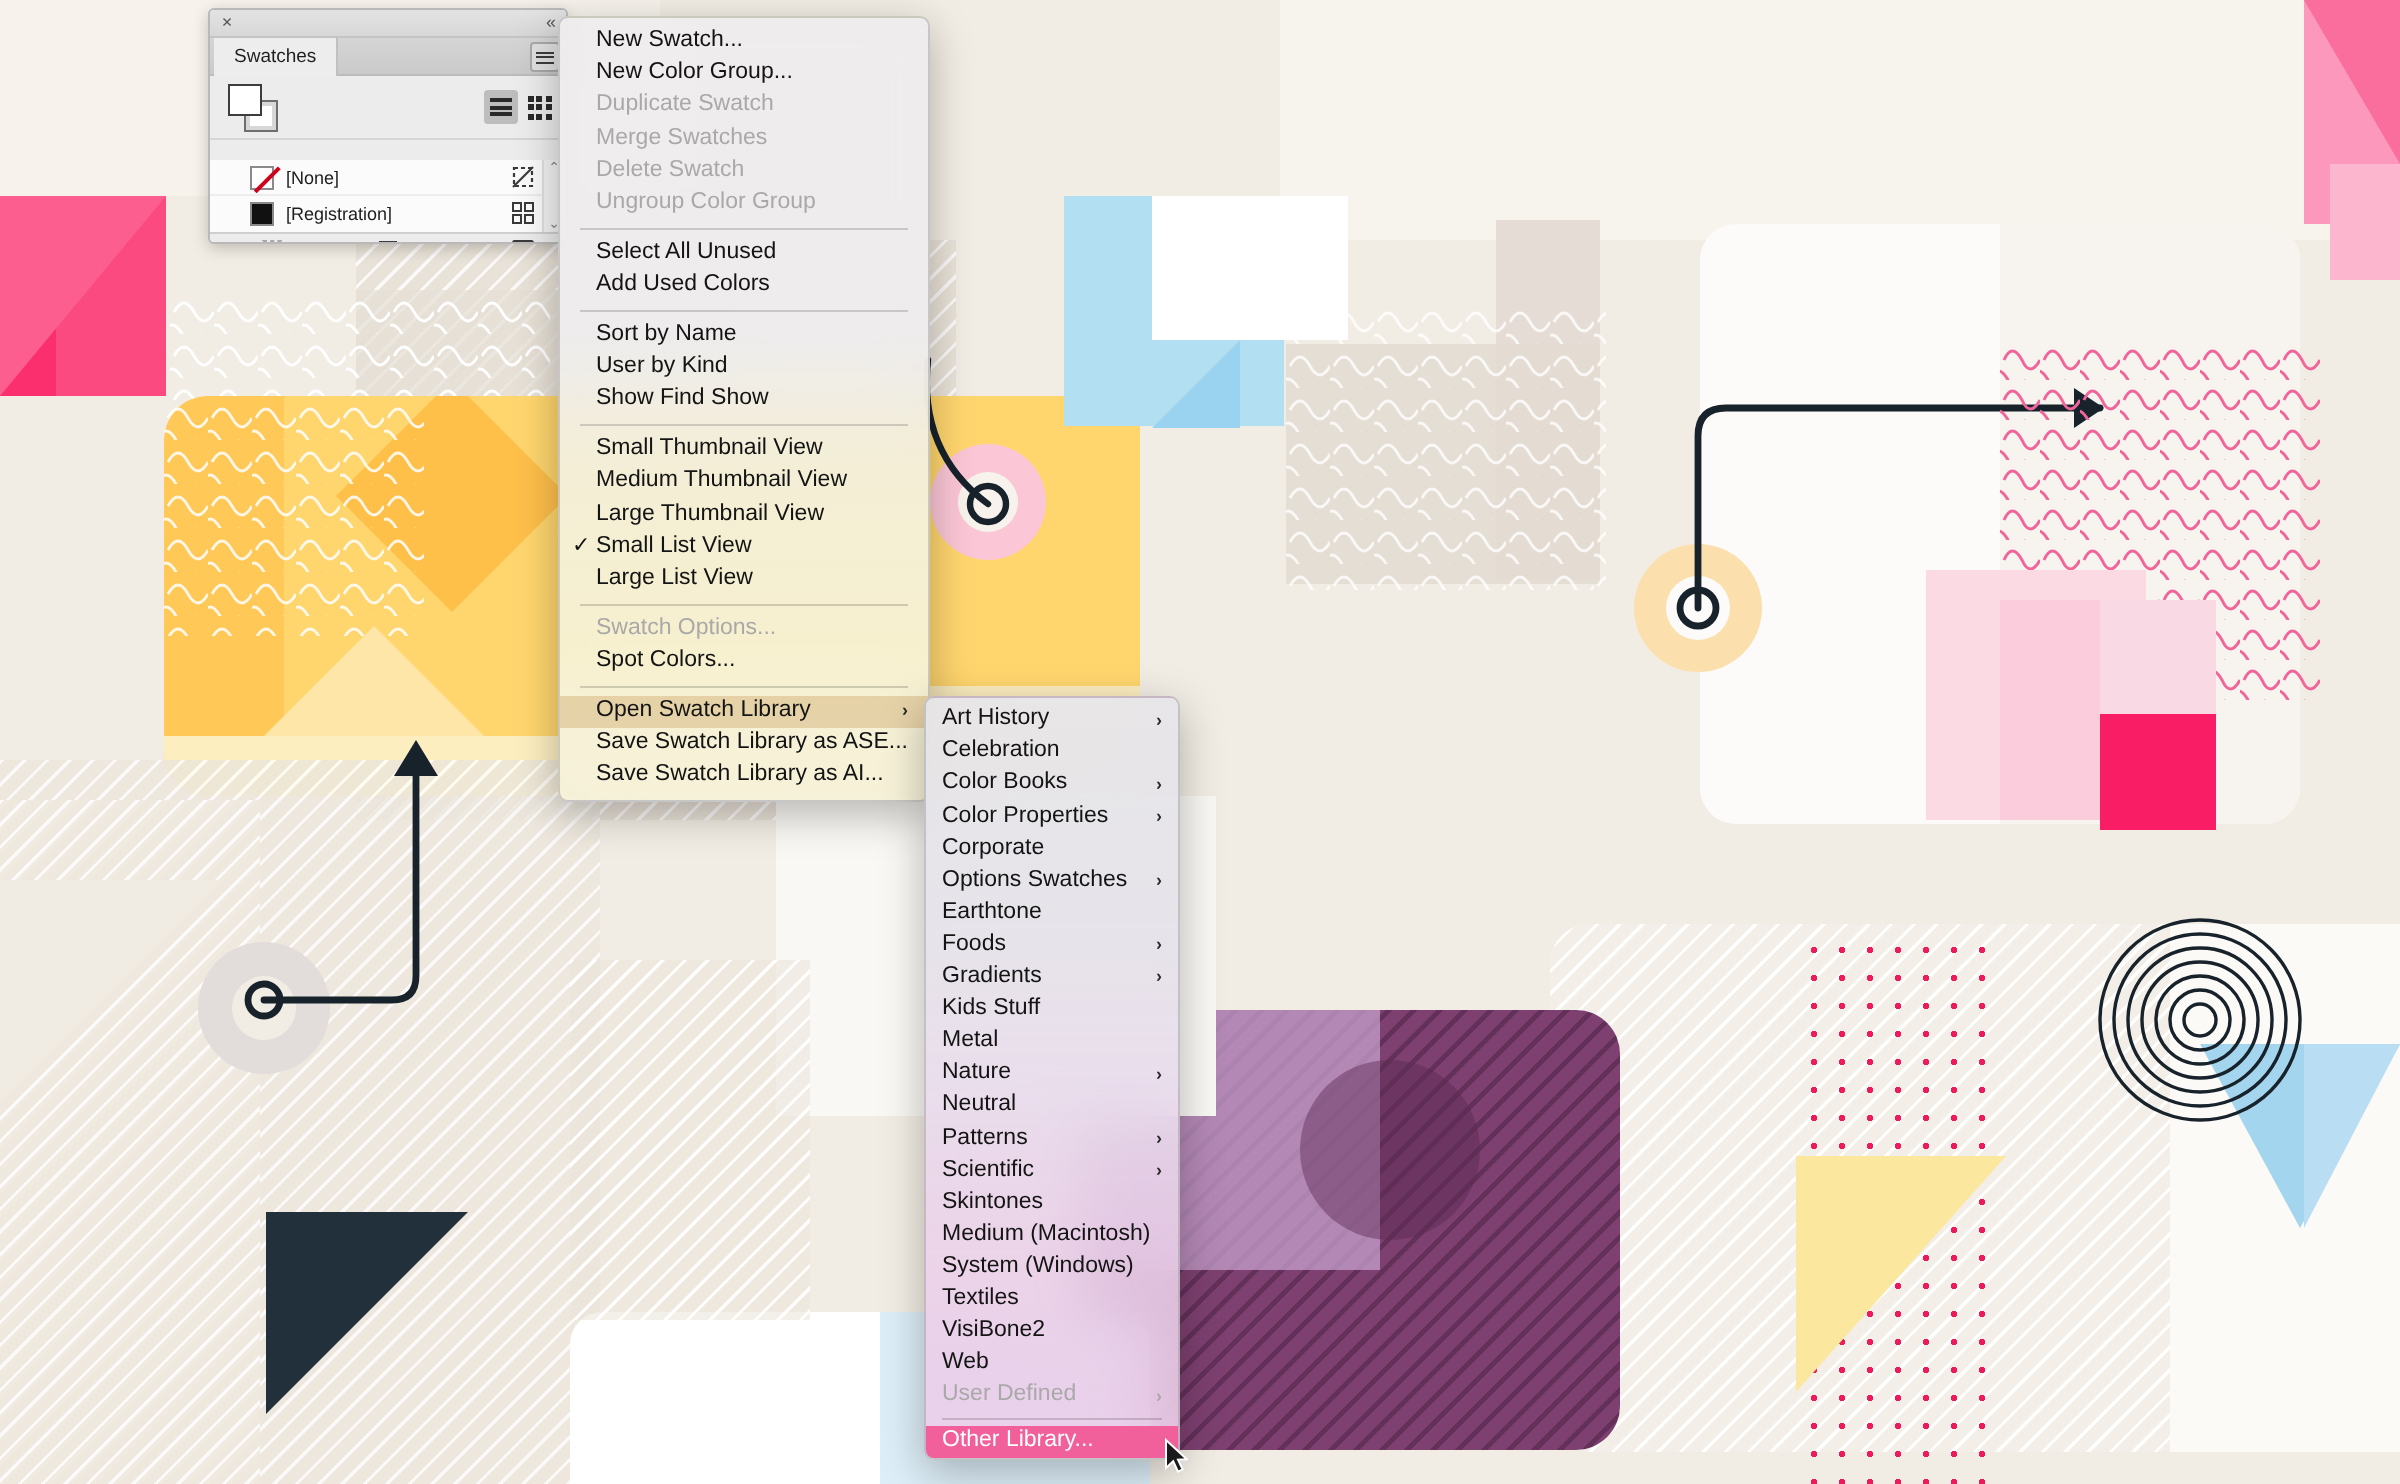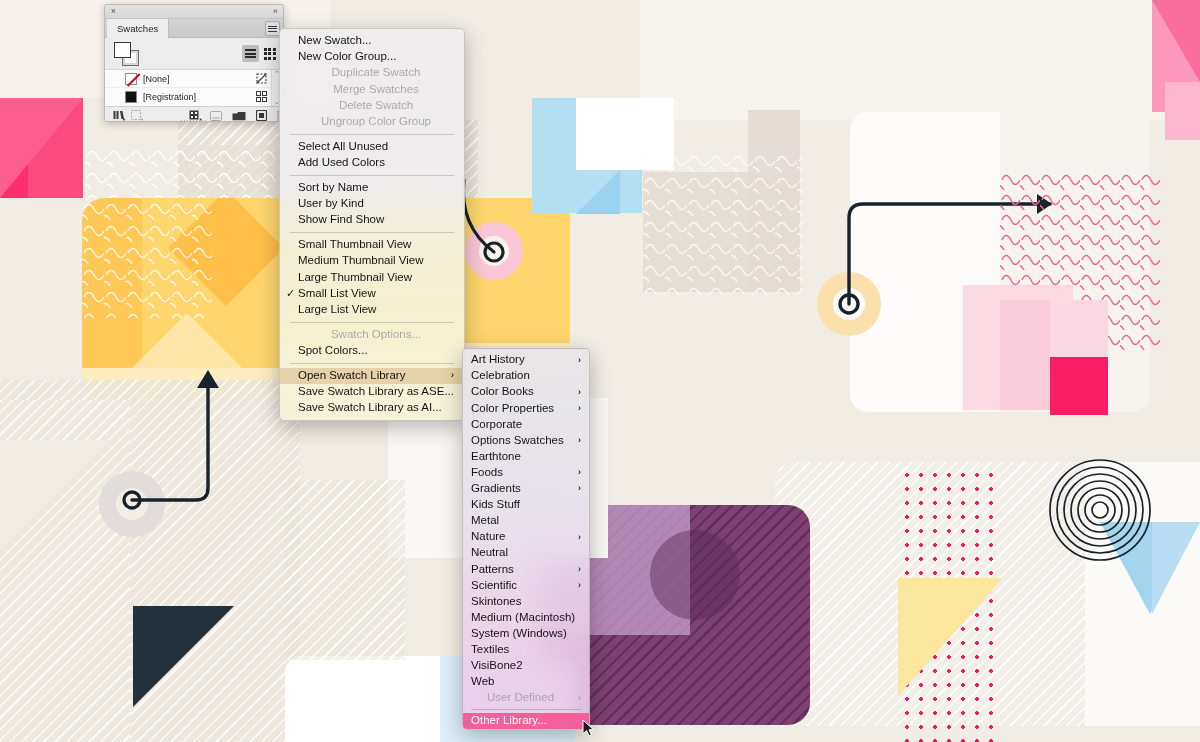--- a/index.html
+++ b/index.html
@@ -95,21 +95,21 @@
   .viewbtn {
     width: 17px; height: 17px; border-radius: 2px;
     display: flex; flex-direction: column; justify-content: center;
     align-items: center; gap: 1.5px; cursor: pointer;
   }
   .viewbtn.active { background: #bdbdbd; }
   .viewbtn i { width: 11px; height: 2px; background: #2a2a2a; display: block; }
   .gridicon { display: grid; grid-template-columns: repeat(3,3px); gap: 1.5px; }
   .gridicon b { width: 3px; height: 3px; background: #2a2a2a; display: block; }
 
-  .panel-list { background: #fbfbfb; height: 36px; position: relative; }
+  .panel-list { background: #fbfbfb; height: 36px; position: relative; margin-top: 10px; }
   .lrow { height: 18px; display: flex; align-items: center; padding-left: 20px; position: relative; }
   .lrow:first-child { border-bottom: 1px solid #ededed; }
   .lswatch { width: 12px; height: 12px; border: 1px solid #8a8a8a; margin-right: 6px; position: relative; background: #fff; }
   .lswatch.none::after {
     content: ""; position: absolute; left: -1px; top: 5px;
     width: 17px; height: 1.6px; background: #d0021b;
     transform: rotate(-45deg); transform-origin: center;
   }
   .lswatch.reg { background: #111; }
   .lname { font-size: 9px; color: #1d1d1d; }
@@ -141,21 +141,21 @@
     backdrop-filter: blur(14px);
     border: 1px solid rgba(150,150,150,.45);
     border-radius: 5px;
     box-shadow: 0 6px 22px rgba(0,0,0,.28);
     padding: 4px 0;
     font-size: 11.5px;
     color: #141414;
     overflow: hidden;
   }
   #main-menu {
-    left: 279px; top: 28px; width: 186px;
+    left: 279px; top: 8px; width: 186px;
     background: linear-gradient(180deg,
        rgba(238,236,237,0.95) 0%,
        rgba(238,236,237,0.95) 40%,
        rgba(243,240,222,0.93) 58%,
        rgba(246,242,214,0.93) 80%,
        rgba(245,241,217,0.93) 100%);
   }
   #sub-menu {
     left: 462px; top: 348px; width: 128px;
     background: linear-gradient(180deg,
@@ -171,21 +171,21 @@
     height: 16.1px;
     display: flex; align-items: center;
     padding: 0 10px 0 18px;
     white-space: nowrap;
     position: relative;
     cursor: default;
     line-height: 1;
   }
   #sub-menu .mi { height: 16.1px; padding: 0 8px 0 8px; }
   .mi .lbl { flex: 1; }
-  .mi.disabled { color: #aaa8a8; text-align: center; }
+  .mi.disabled { color: #aaa8a8; }
   .mi.hl-amber { background: rgba(214,176,120,0.48); }
   .mi.hl-pink { background: #f2609c; color: #ffffff; }
   .mi .check { position: absolute; left: 6px; font-size: 11px; }
   .mi .arrow { font-size: 9px; color: #2a2a2a; font-weight: bold; margin-left: 8px; }
   .mi.disabled .arrow { color: #aaa8a8; }
   .msep { height: 1px; background: rgba(0,0,0,0.16); margin: 4px 10px; }
   #sub-menu .msep { margin: 3px 8px; }
 
   .cursor-arrow {
     position: absolute; left: 582px; top: 719px;

